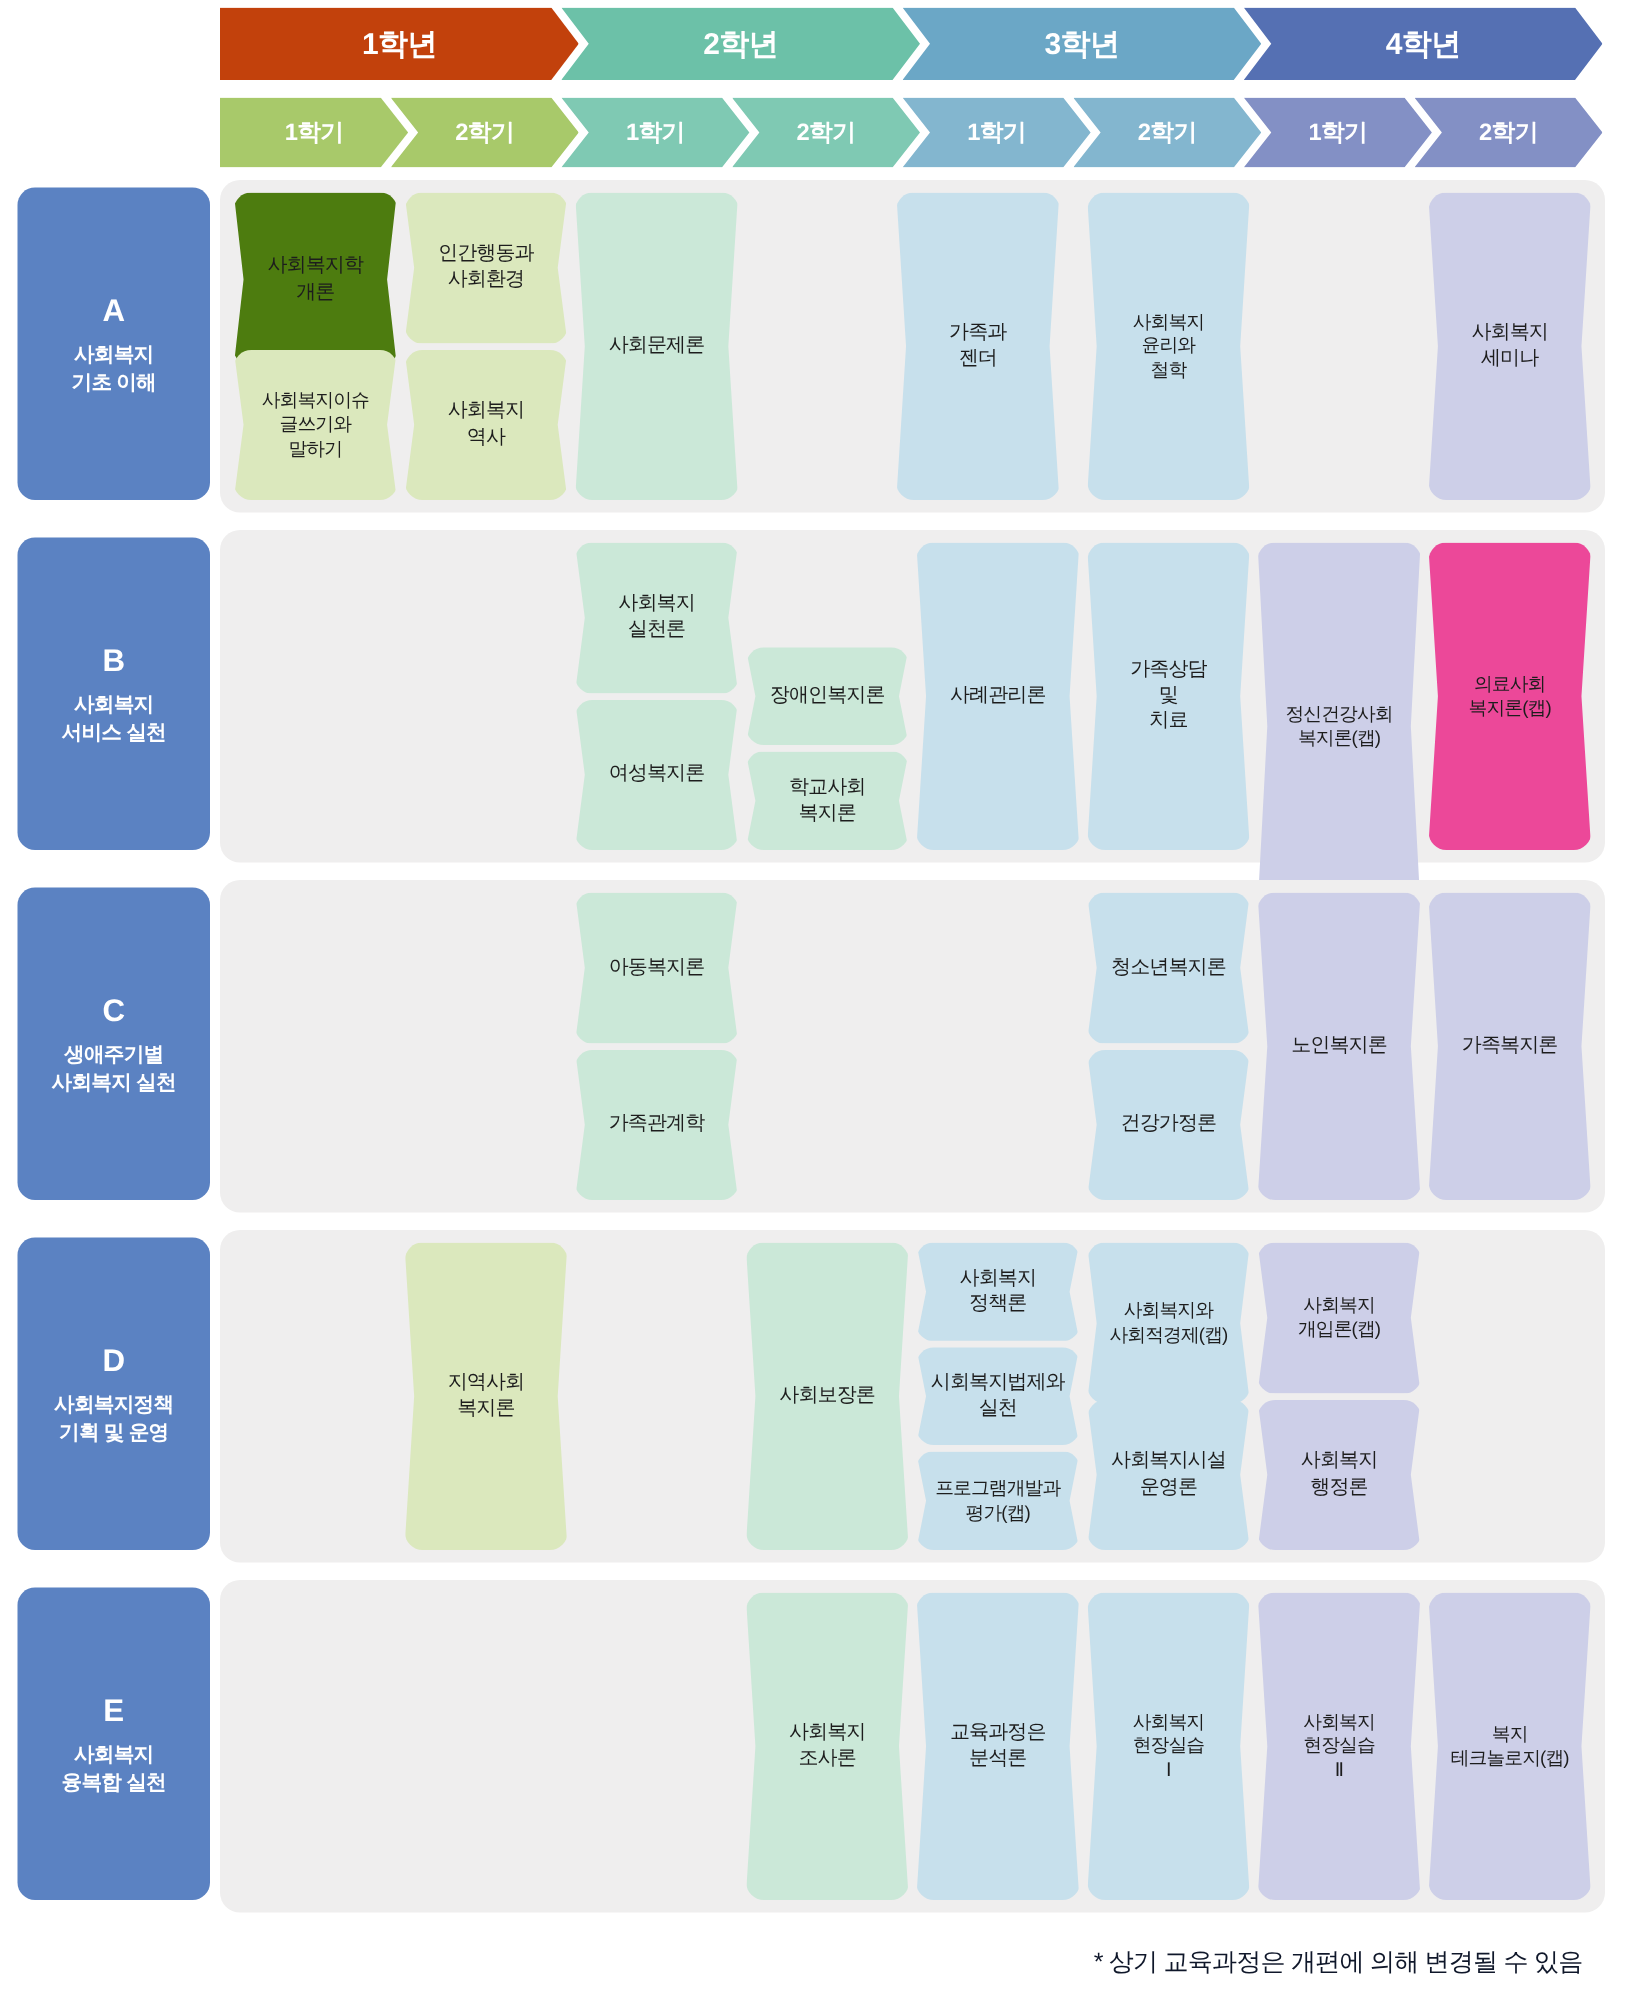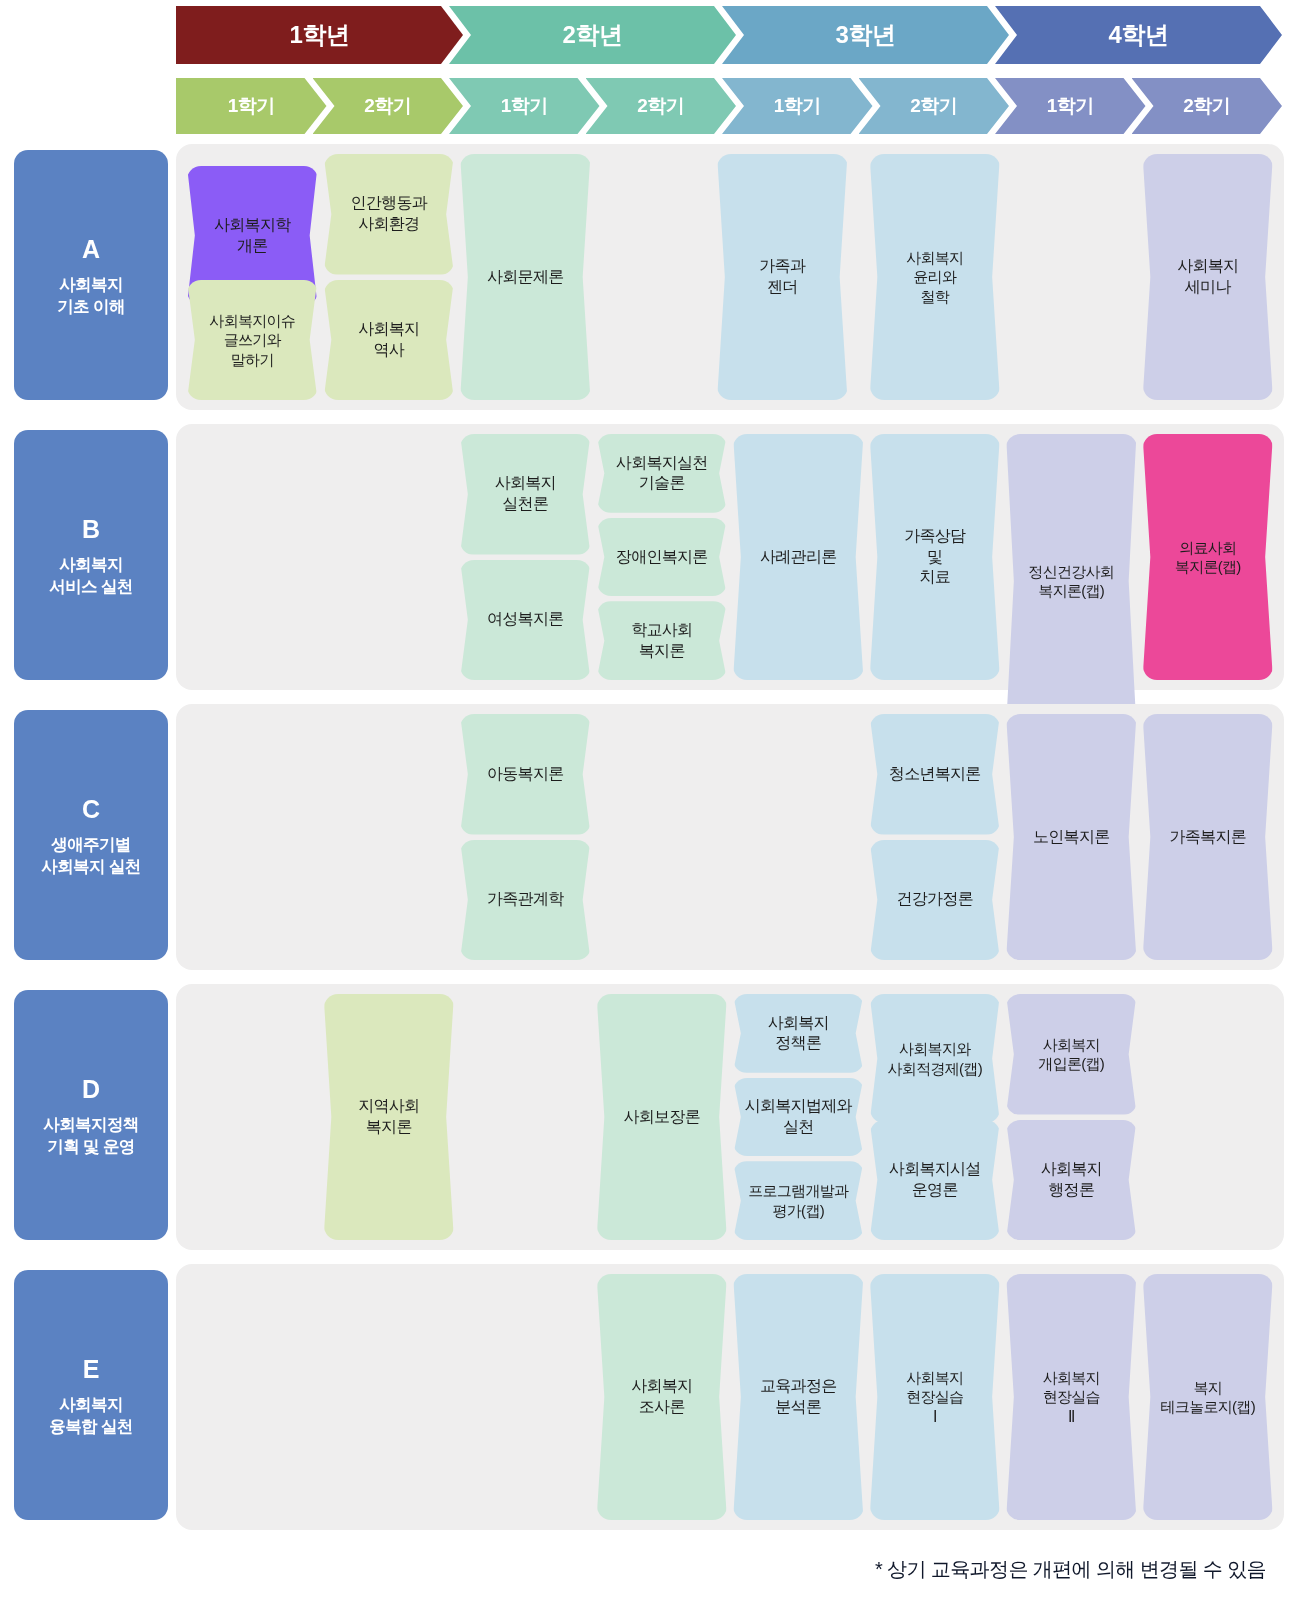--- a/index.html
+++ b/index.html
@@ -70,21 +70,21 @@
   .note{
     position:absolute; right:34px; top:1556px;
     font-size:20px; color:#0f172a; letter-spacing:-0.6px;
   }
 </style>
 </head>
 <body>
 
 <div class="header-zone">
   <div class="year-row" id="year-row">
-      <div class="chev" style="left: 0px; width: 287px; background: #7f1d1d; z-index: 10;">
+      <div class="chev" style="left: 0px; width: 287px; background: #c2410c; z-index: 10;">
         <span>1학년</span>
       </div>
       <div class="chev notch" style="left: 273px; width: 287px; background: rgb(108, 193, 168); z-index: 9;">
         <span>2학년</span>
       </div>
       <div class="chev notch" style="left: 546px; width: 287px; background: rgb(107, 167, 198); z-index: 8;">
         <span>3학년</span>
       </div>
       <div class="chev notch" style="left: 819px; width: 287px; background: rgb(85, 112, 179); z-index: 7;">
         <span>4학년</span>
@@ -122,21 +122,21 @@
     <div class="row">
       <div class="cat" style="background: rgb(91, 130, 194);">
         <div class="letter">A</div>
         <div class="cname">
           <div>사회복지</div>
           <div>기초 이해</div>
         </div>
       </div>
       <div class="track" style="background: rgb(239, 238, 238);">
         <div class="col" style="left: 11px; width: 130.5px;">
-          <div class="tile" style="top: 12px; height: 139px; background: #8b5cf6;">
+          <div class="tile" style="top: 0px; height: 139px; background: #4d7c0f;">
             <span>
               <div>사회복지학</div>
               <div>개론</div>
             </span>
           </div>
           <div class="tile f1" style="top: 125.5px; height: 120.5px; background: rgb(219, 232, 189);">
             <span>
               <div>사회복지이슈</div>
               <div>글쓰기와</div>
               <div>말하기</div>
@@ -207,26 +207,20 @@
               <div>실천론</div>
             </span>
           </div>
           <div class="tile" style="top: 125.5px; height: 120.5px; background: rgb(203, 232, 216); text-align: center;">
             <span>
               <div>여성복지론</div>
             </span>
           </div>
         </div>
         <div class="col" style="left: 420.5px; width: 130.5px;">
-          <div class="tile" style="top: 0px; height: 78.6667px; background: rgb(203, 232, 216);">
-            <span>
-              <div>사회복지실천</div>
-              <div>기술론</div>
-            </span>
-          </div>
           <div class="tile" style="top: 83.6667px; height: 78.6667px; background: rgb(203, 232, 216);">
             <span>
               <div>장애인복지론</div>
             </span>
           </div>
           <div class="tile" style="top: 167.333px; height: 78.6667px; background: rgb(203, 232, 216);">
             <span>
               <div>학교사회</div>
               <div>복지론</div>
             </span>

